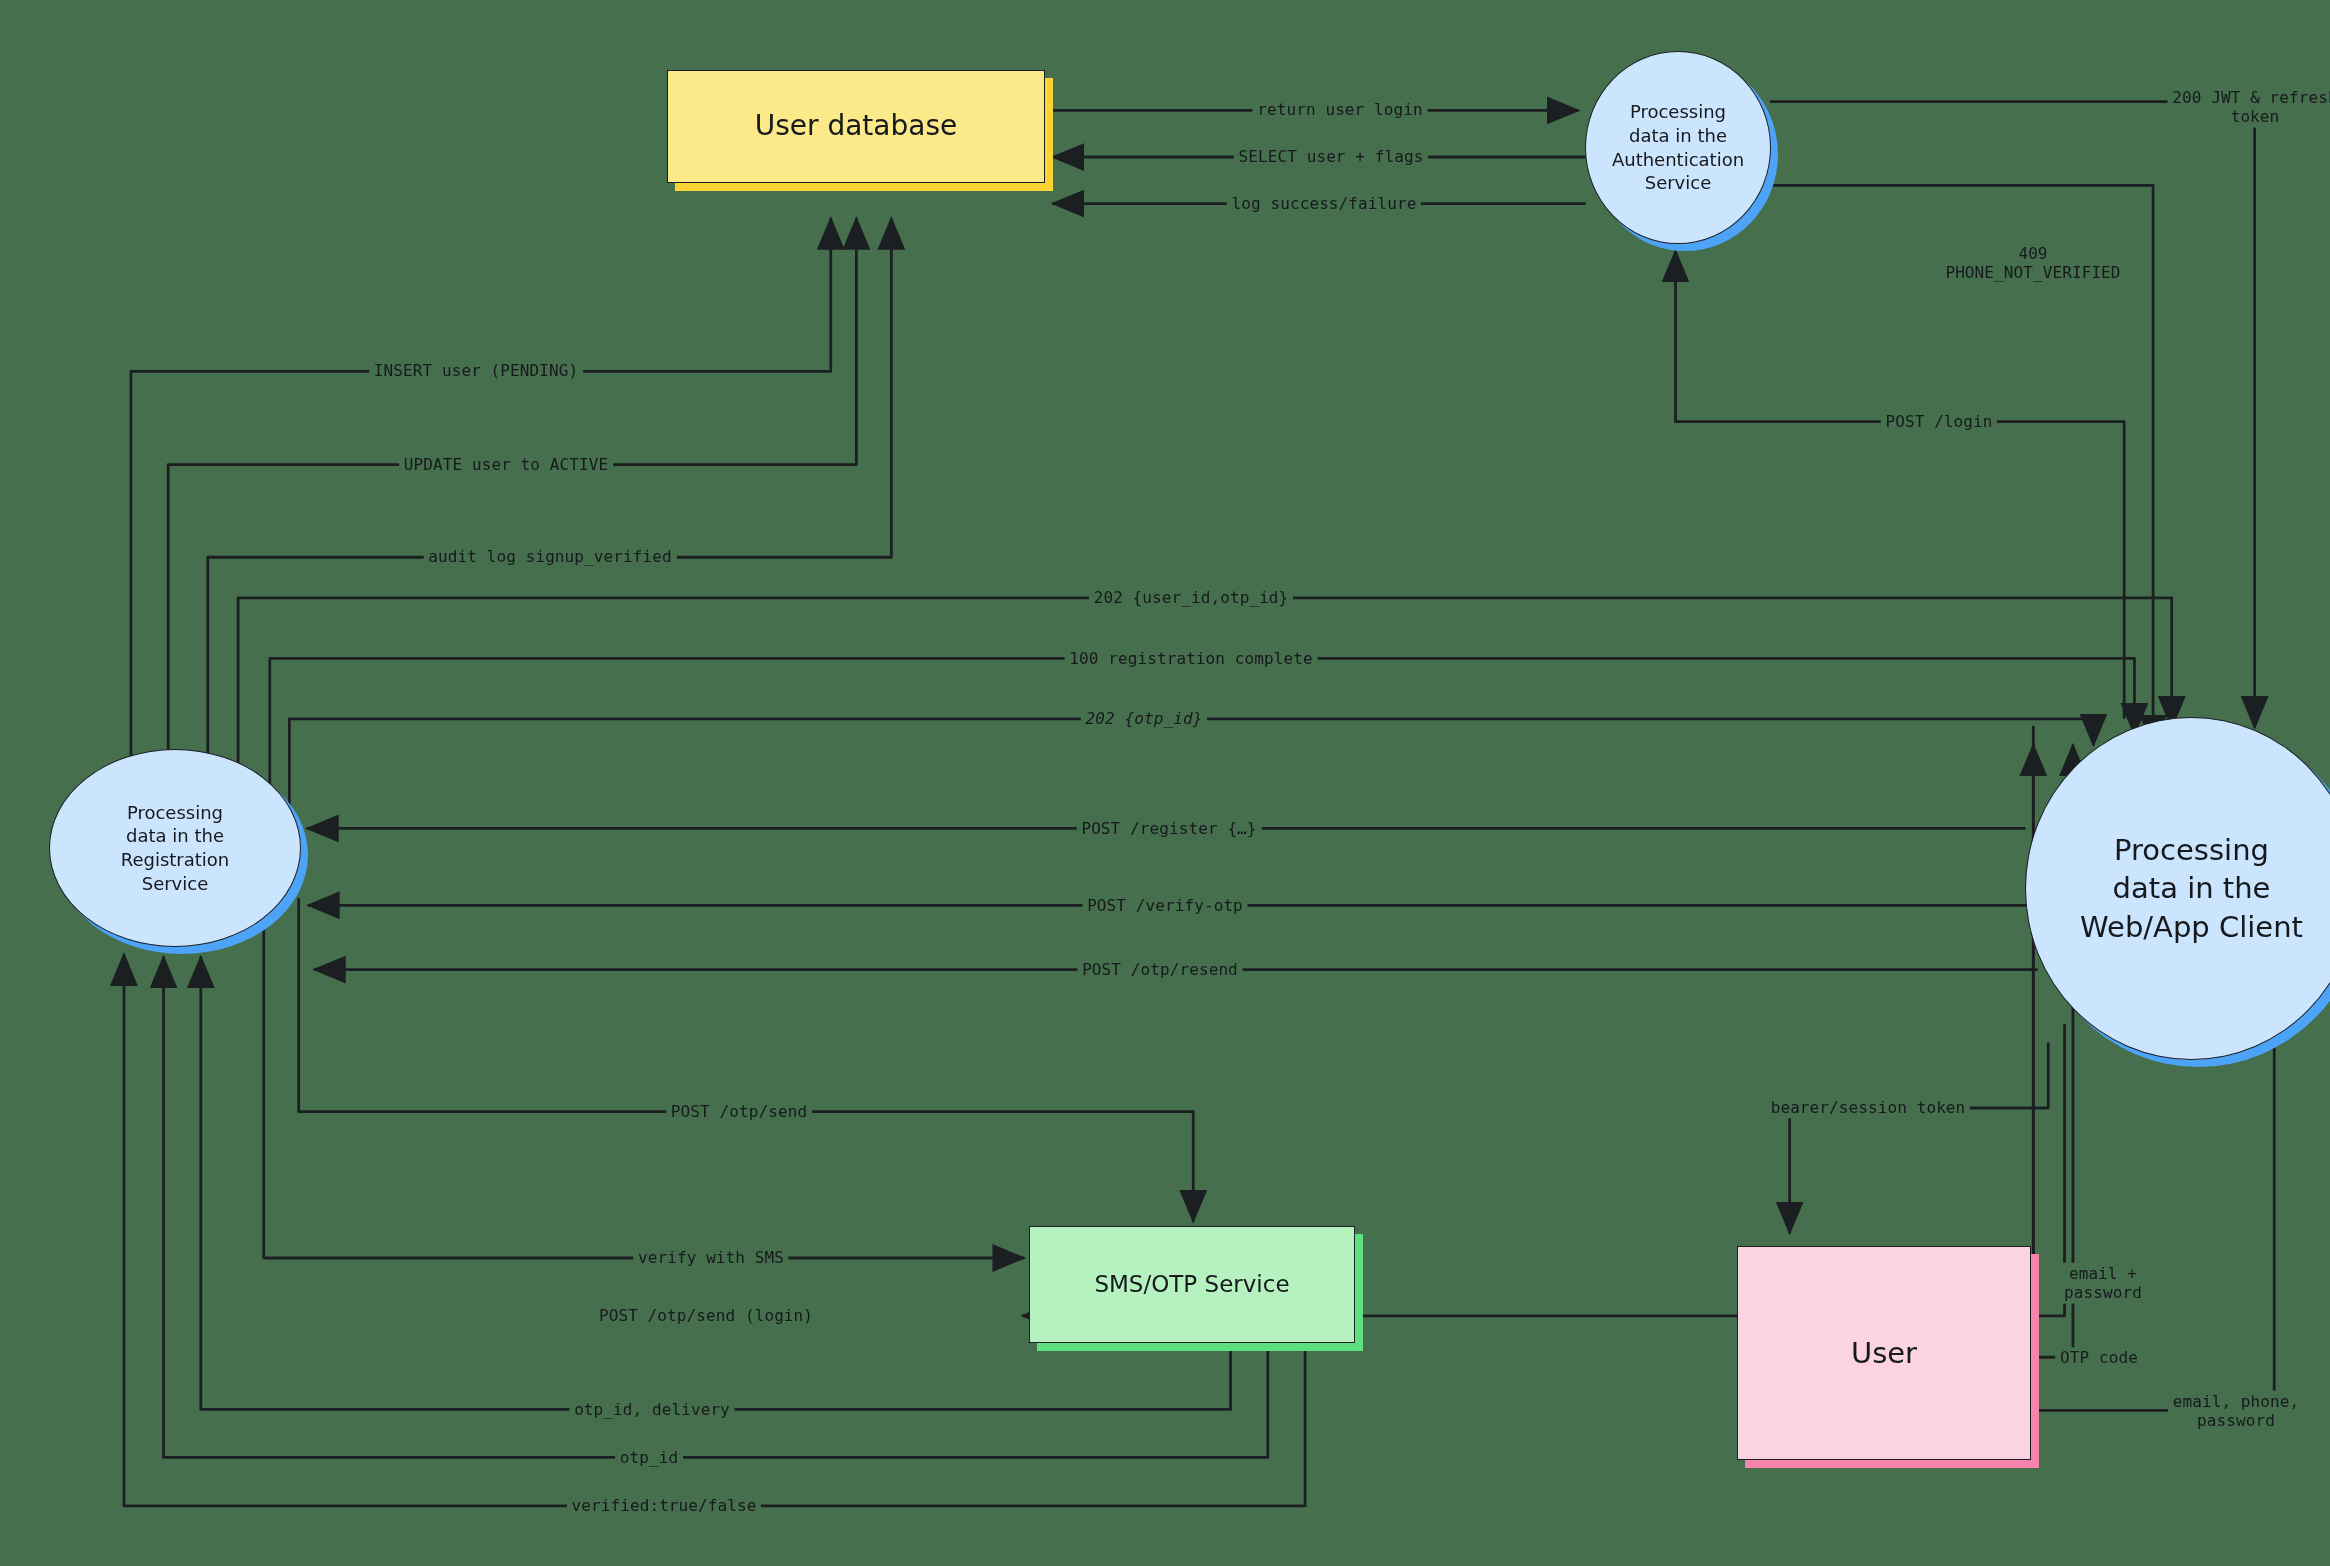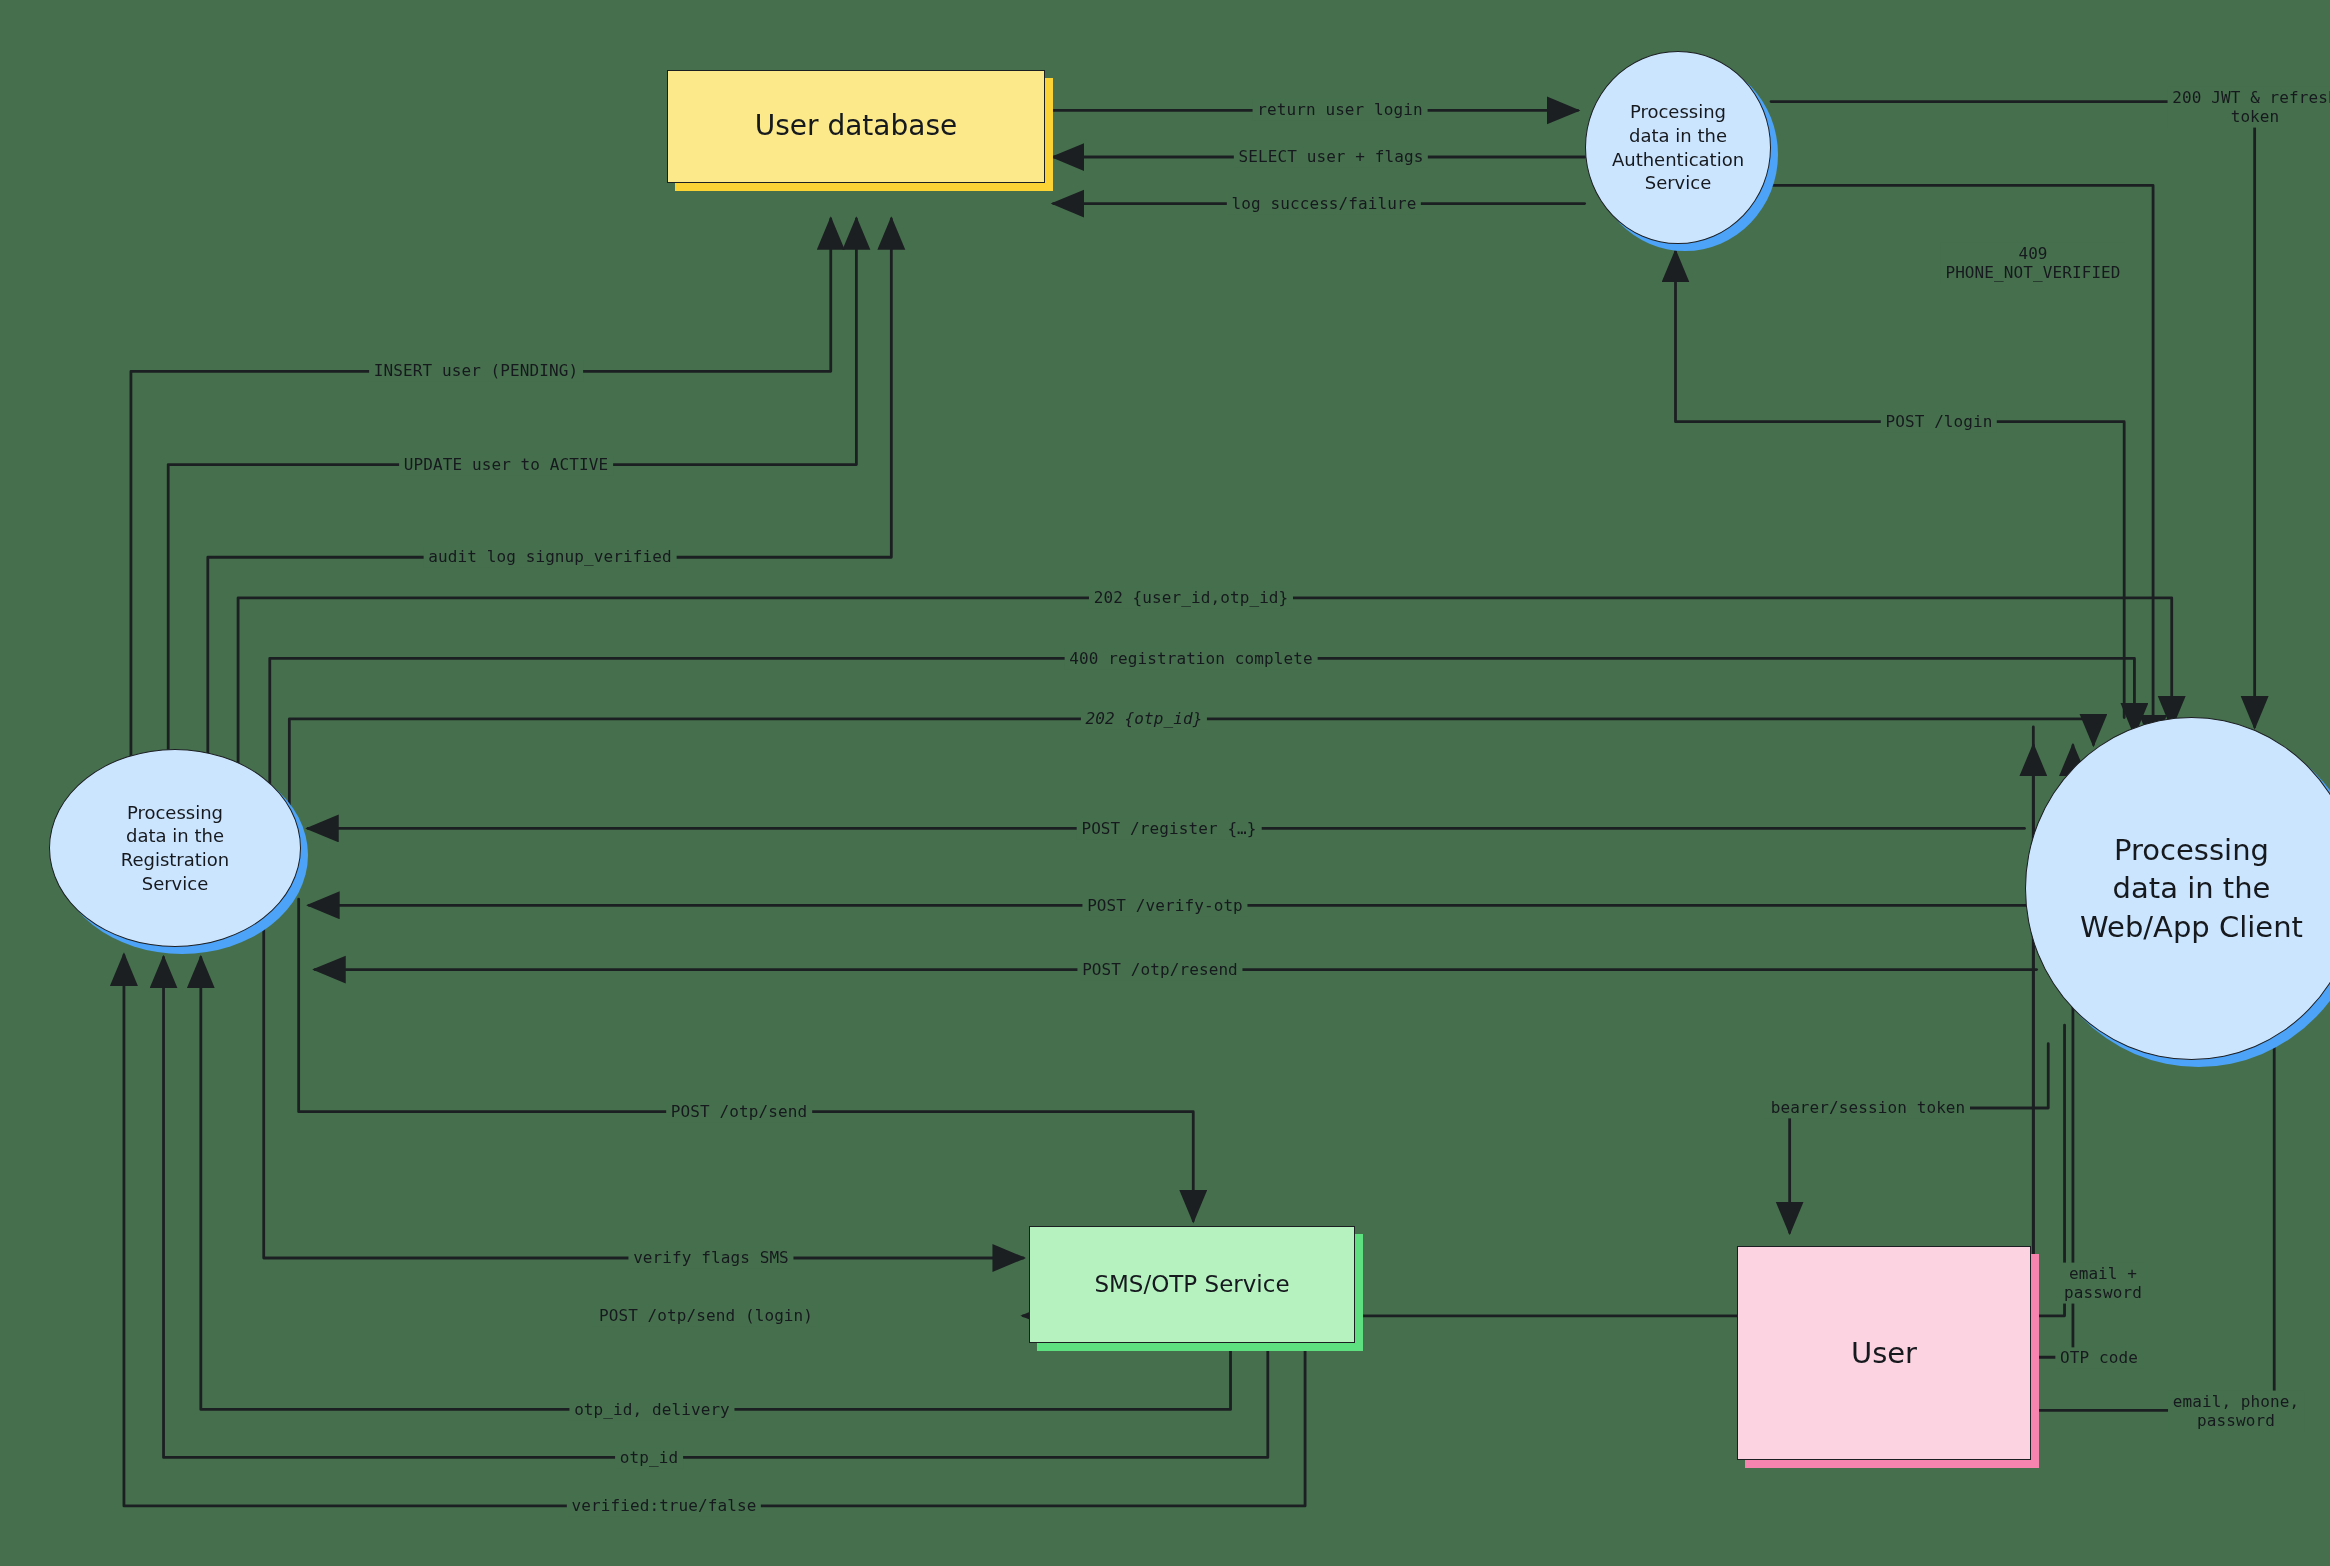--- a/index.html
+++ b/index.html
@@ -191,27 +191,27 @@
   <div class="elabel" style="left:1324px;top:204px;">log success/failure</div>
   <div class="elabel" style="left:2255px;top:107px;">200 JWT &amp; refresh
 token</div>
   <div class="elabel" style="left:2033px;top:263px;">409
 PHONE_NOT_VERIFIED</div>
   <div class="elabel" style="left:1939px;top:422px;">POST /login</div>
   <div class="elabel" style="left:476px;top:371px;">INSERT user (PENDING)</div>
   <div class="elabel" style="left:506px;top:465px;">UPDATE user to ACTIVE</div>
   <div class="elabel" style="left:550px;top:557px;">audit log signup_verified</div>
   <div class="elabel" style="left:1191px;top:598px;">202 {user_id,otp_id}</div>
-  <div class="elabel" style="left:1191px;top:659px;">400 registration complete</div>
+  <div class="elabel" style="left:1191px;top:659px;">100 registration complete</div>
   <div class="elabel" style="left:1144px;top:719px;font-style:italic;">202 {otp_id}</div>
   <div class="elabel" style="left:1169px;top:829px;">POST /register {…}</div>
   <div class="elabel" style="left:1165px;top:906px;">POST /verify-otp</div>
   <div class="elabel" style="left:1160px;top:970px;">POST /otp/resend</div>
   <div class="elabel" style="left:739px;top:1112px;">POST /otp/send</div>
-  <div class="elabel" style="left:711px;top:1258px;">verify flags SMS</div>
+  <div class="elabel" style="left:711px;top:1258px;">verify with SMS</div>
   <div class="elabel" style="left:706px;top:1316px;">POST /otp/send (login)</div>
   <div class="elabel" style="left:652px;top:1410px;">otp_id, delivery</div>
   <div class="elabel" style="left:649px;top:1458px;">otp_id</div>
   <div class="elabel" style="left:664px;top:1506px;">verified:true/false</div>
   <div class="elabel" style="left:1868px;top:1108px;">bearer/session token</div>
   <div class="elabel" style="left:2103px;top:1283px;">email +
 password</div>
   <div class="elabel" style="left:2099px;top:1358px;">OTP code</div>
   <div class="elabel" style="left:2236px;top:1411px;">email, phone,
 password</div>

